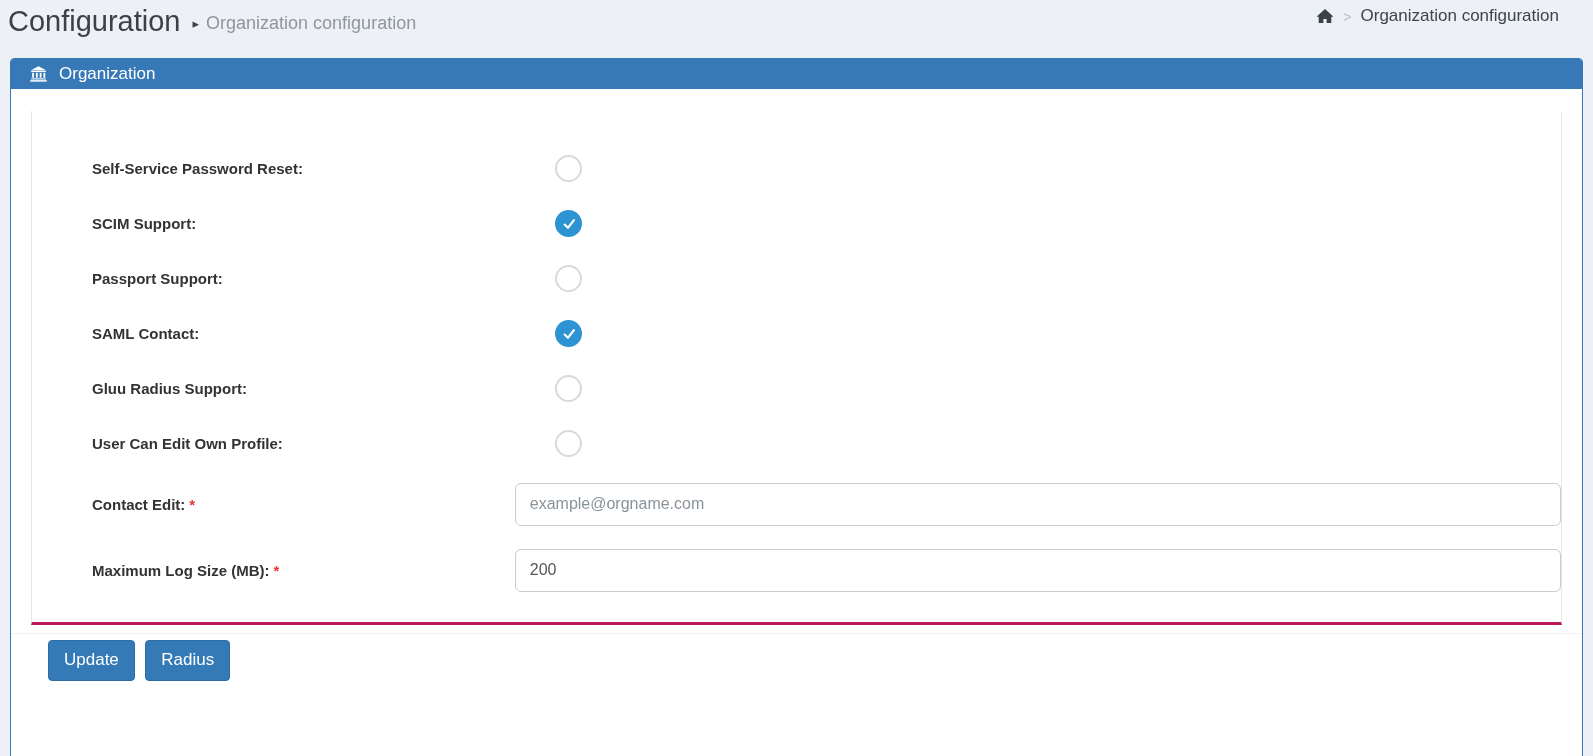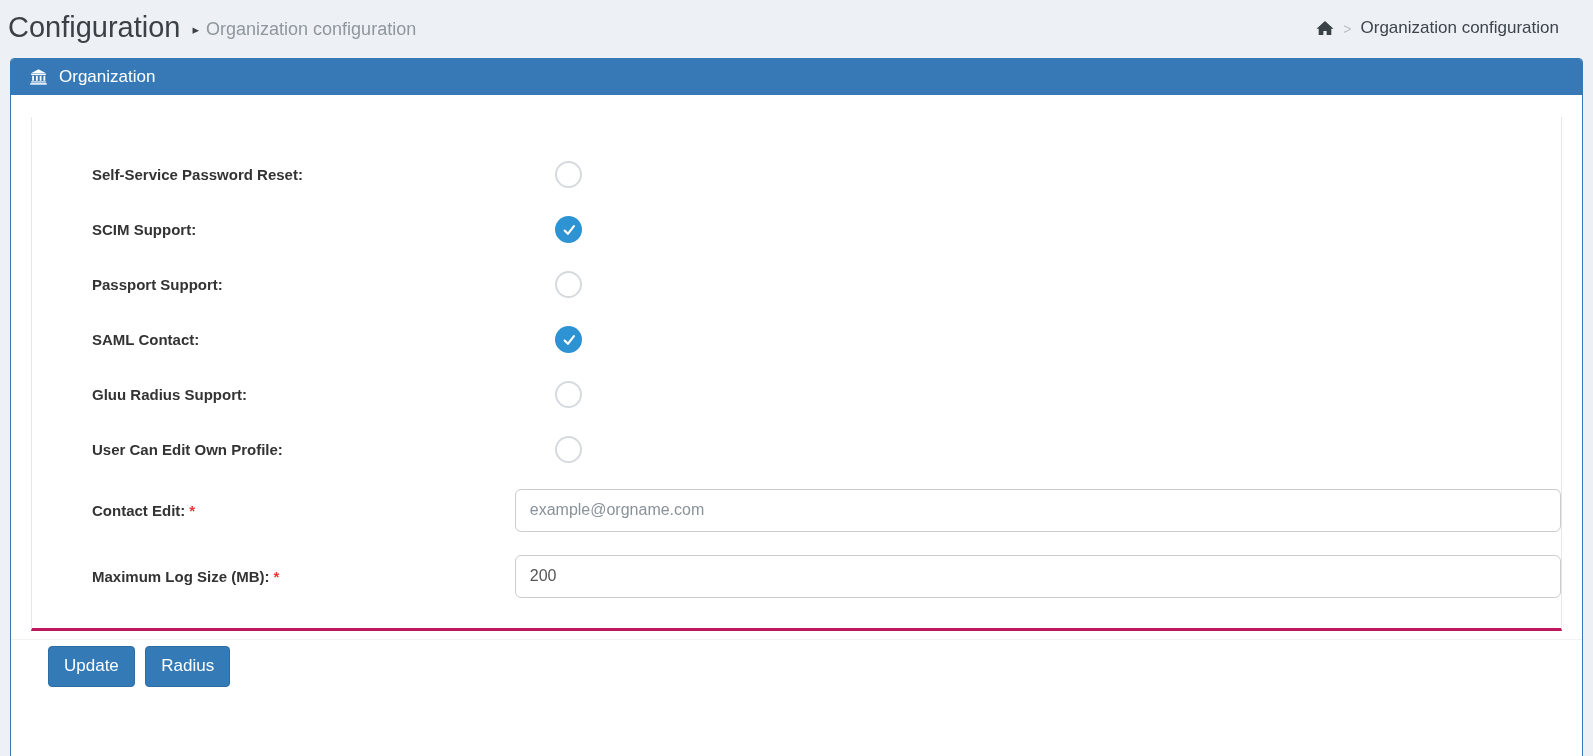--- a/index.html
+++ b/index.html
@@ -6,39 +6,39 @@
   html, body { margin: 0; padding: 0; }
   body {
     width: 1593px; height: 756px; overflow: hidden;
     background: #edf0f4;
     font-family: "Liberation Sans", sans-serif;
     color: #333;
   }
 
   
   .content-header {
-    display: flex; justify-content: space-between; align-items: center;
+    display: flex; justify-content: space-between; align-items: flex-start;
     padding: 6px 34px 8px 8px; height: 58px;
   }
   .title-wrap { display: flex; align-items: center; }
   .page-title { font-size: 29px; font-weight: 400; color: #3b4147; line-height: 1.1; }
   .title-sep { font-size: 13px; color: #3b4147; margin: 4px 7px 0 12px; }
   .page-subtitle { font-size: 18px; color: #8f969d; margin-top: 4px; }
   .breadcrumb { display: flex; align-items: center; gap: 9px; font-size: 17px; color: #3d444b; }
   .breadcrumb .sep { color: #b9bfc6; font-size: 14px; margin-top: 2px; }
   .breadcrumb svg { display: block; }
 
   
   .panel {
     margin: 0 10px; background: #fff;
     border: 1px solid #3779b7; border-radius: 4px 4px 0 0;
     min-height: 700px;
   }
   .panel-heading {
-    background: #3779b7; color: #fff; height: 36px;
+    background: #3779b7; color: #fff; height: 30px;
     display: flex; align-items: center; gap: 11px;
     padding-left: 18px; font-size: 17px;
     border-radius: 3px 3px 0 0;
   }
   .panel-heading svg { display: block; }
   .panel-body { padding: 22px 20px 0 20px; }
 
   
   .tabs { display: flex; border-bottom: 1px solid #e7e7e7; }
   .tab {

